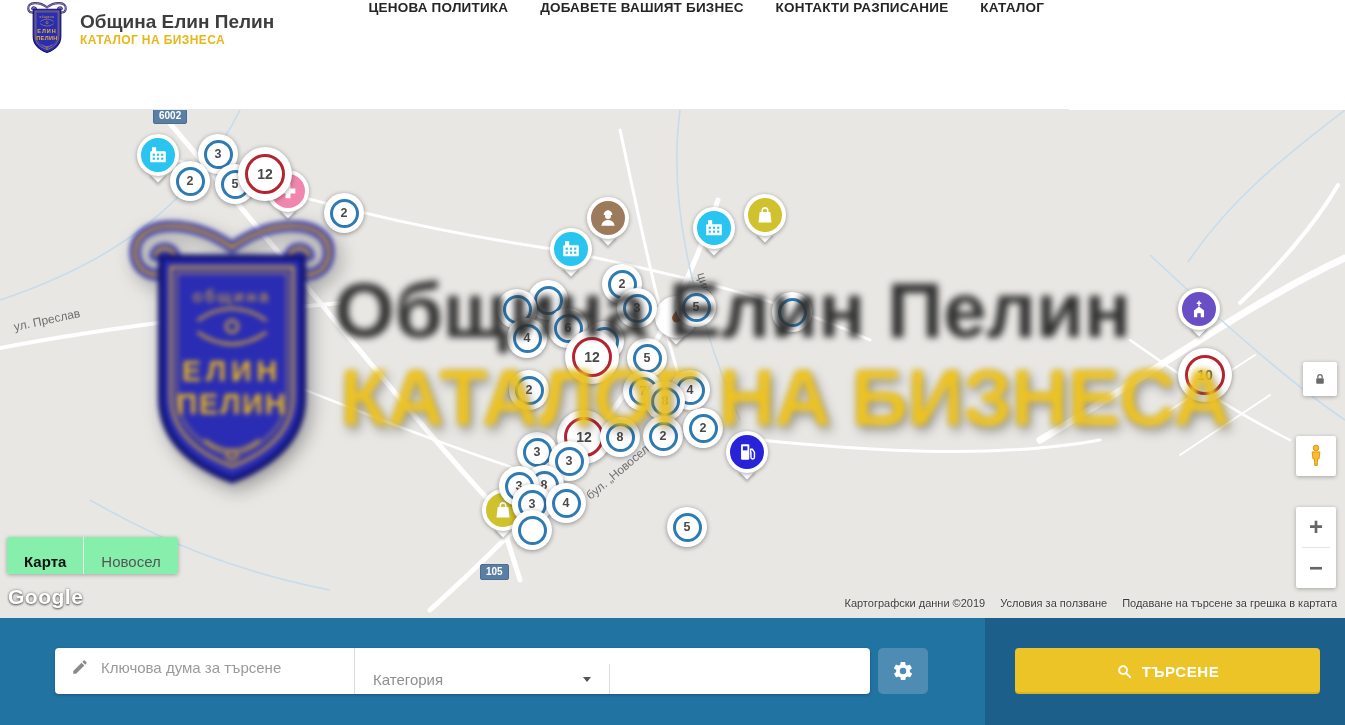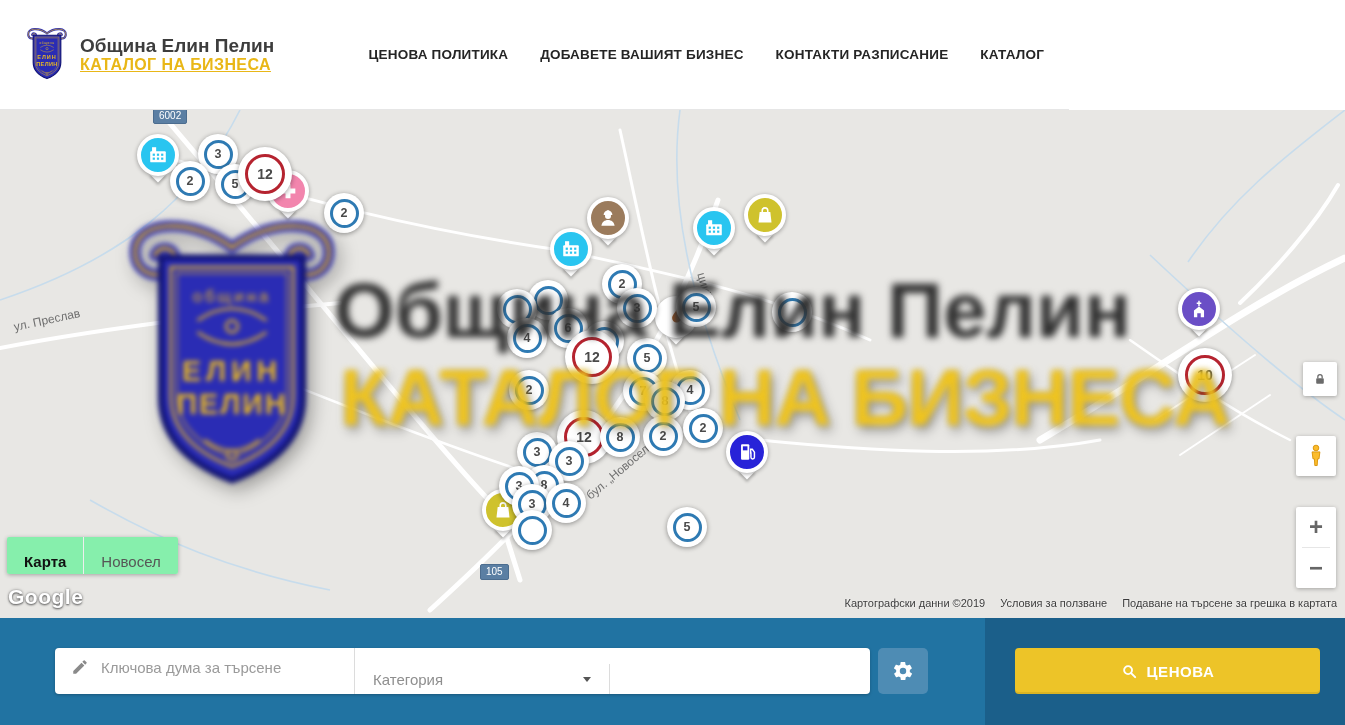--- a/index.html
+++ b/index.html
@@ -1,34 +1,34 @@
 <!DOCTYPE html>
 <html><head>
 <meta charset="utf-8">
 <style>
   html,body{margin:0;padding:0;background:#fff;}
   *{box-sizing:border-box;font-family:"Liberation Sans",sans-serif;}
   .page{position:relative;width:1345px;height:725px;overflow:hidden;background:#fff;}
 
   
   header{position:absolute;left:0;top:0;width:1069px;height:110px;background:#fff;
-         border-bottom:1px solid #e6e6e6;display:flex;align-items:center;justify-content:space-between;
+         border-bottom:1px solid #e6e6e6;display:flex;align-items:flex-start;justify-content:space-between;
          padding:0 25px 0 24px;z-index:100;}
   .brand{display:flex;align-items:center;gap:10px;cursor:pointer;}
   .crest{width:46px;height:58px;display:block;}
   .brand-text .t1{font-size:19px;font-weight:700;color:#3d3d3d;line-height:1.15;}
-  .brand-text .t2{font-size:16px;font-weight:700;color:#e9b717;letter-spacing:.4px;text-decoration:underline;}
+  .brand-text .t2{font-size:12px;font-weight:700;color:#e9b717;letter-spacing:.4px;}
   nav{display:flex;align-items:center;}
   .nav-item{margin-left:32px;font-size:13.5px;font-weight:700;color:#252525;text-decoration:none;
             letter-spacing:.2px;cursor:pointer;white-space:nowrap;}
 
   
   .map{position:absolute;left:0;top:110px;width:1345px;height:508px;background:#e8e7e4;overflow:hidden;}
   .roads{position:absolute;left:0;top:0;z-index:1;}
-  .badge{position:absolute;z-index:3;background:#5b7fa3;color:#fff;font-size:10px;font-weight:400;
+  .badge{position:absolute;z-index:3;background:#5b7fa3;color:#fff;font-size:10px;font-weight:700;
          padding:1px 5px 2px;border-radius:2px;border:1px solid #4c6d8f;}
   .street-label{position:absolute;z-index:2;font-size:12px;color:#6f6f6f;white-space:nowrap;
                 transform-origin:left center;}
 
   .pin{position:absolute;width:42px;height:42px;z-index:10;cursor:pointer;}
   .pin .tail{position:absolute;left:15px;bottom:-4px;width:12px;height:12px;background:#fff;
              transform:rotate(45deg);box-shadow:2px 2px 3px rgba(0,0,0,.25);}
   .pin .dot{position:absolute;inset:0;border:4px solid #fff;border-radius:50%;
             display:flex;align-items:center;justify-content:center;box-shadow:0 1px 4px rgba(0,0,0,.35);}
   .pin svg{width:22px;height:22px;}
@@ -547,18 +547,18 @@
       </button>
     </div>
     <div class="sb-right" data-interactable="false">
       <button class="search-btn" data-interactable="true">
         <span class="icon" data-interactable="false">
           <svg width="17" height="17" viewBox="0 0 24 24">
               <circle cx="10" cy="10" r="5.6" fill="none" stroke="#fff" stroke-width="2.6"></circle>
               <path d="M14.6 14.6 L20 20" stroke="#fff" stroke-width="2.8" stroke-linecap="round"></path>
             </svg>
         </span>
-        <span class="lbl" data-interactable="false">ЦЕНОВА</span>
+        <span class="lbl" data-interactable="false">ТЪРСЕНЕ</span>
       </button>
     </div>
   </div>
 
 </div>
 
 </body></html>

